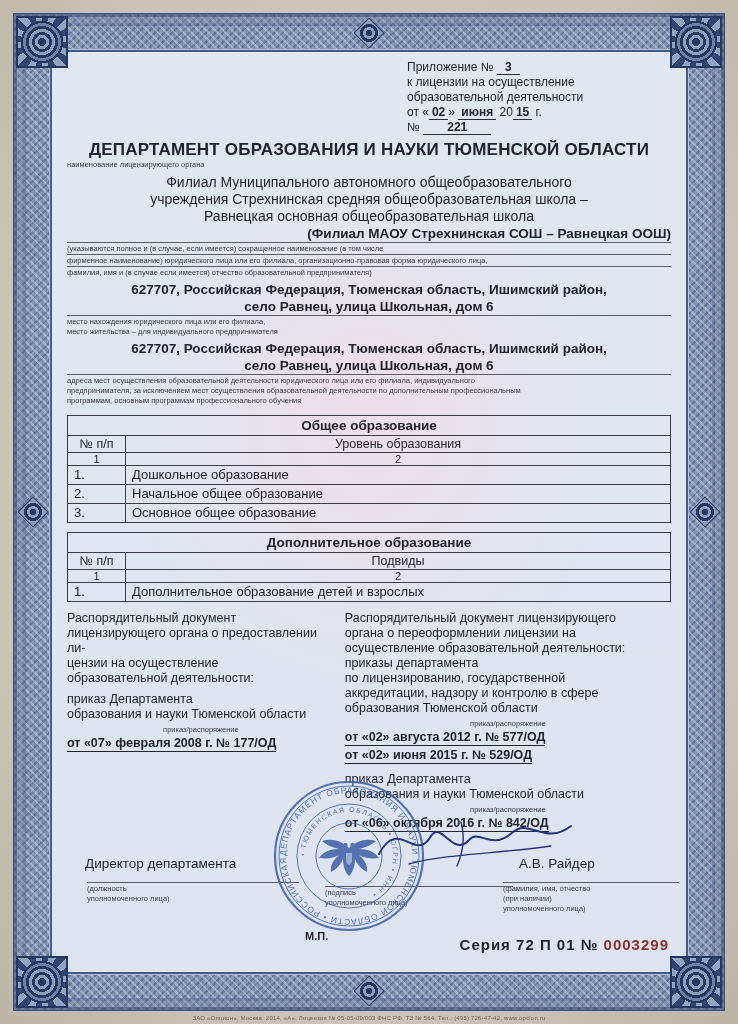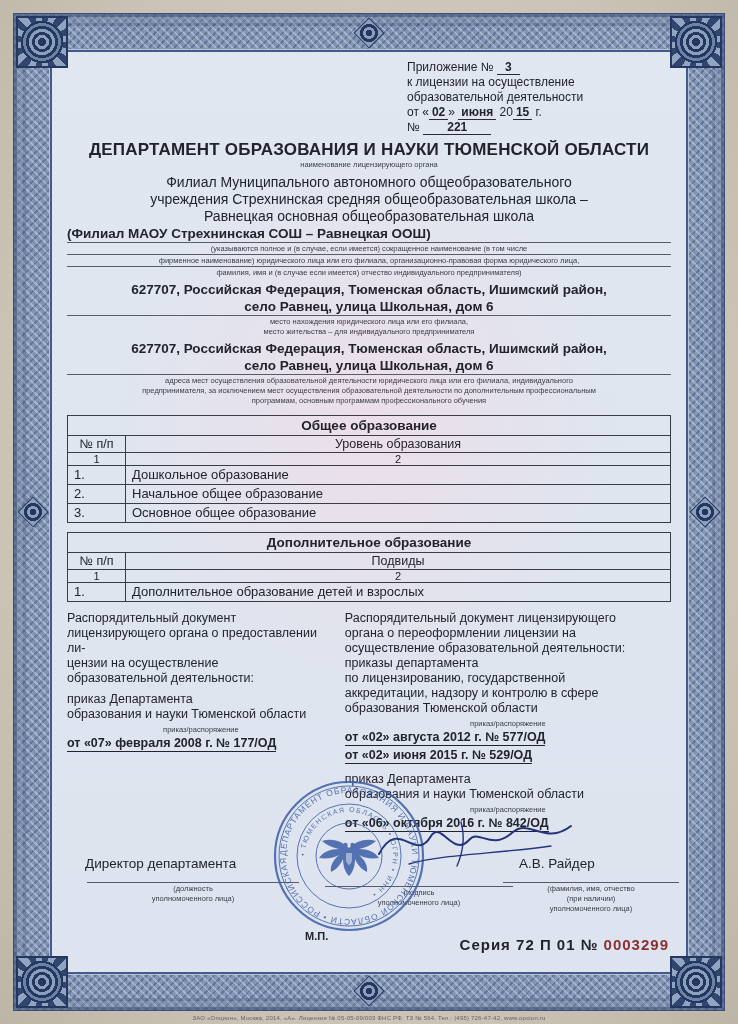--- a/index.html
+++ b/index.html
@@ -54,32 +54,32 @@
     border: 2px solid #44598c;
     outline: 1px solid #b4c1d6;
     background:
       radial-gradient(ellipse 55% 42% at 50% 40%, rgba(243,219,229,.65), rgba(243,219,229,0) 72%),
       linear-gradient(#e0e7f1, #dde4ef);
     padding: 8px 15px;
     overflow: hidden;
   }
 
   .ml { white-space: pre-line; }
-  .caption { font-size: 7.5px; line-height: 10px; color: #3b3b47; text-align: center; }
+  .caption { font-size: 7.5px; line-height: 10px; color: #3b3b47; text-align: left; }
   .rule-above { border-top: 1px solid #5a5a68; padding-top: 1px; }
 
   
   .annex { width: 258px; margin-left: auto; margin-right: 6px; font-size: 12px; line-height: 15px; margin-bottom: 5px; }
   .fill { border-bottom: 1px solid #2a2a33; font-weight: 700; padding: 0 8px; }
   .fill.narrow { padding: 0 3px; }
   .fill.wide { padding: 0 24px; }
 
   .authority-name { font-size: 17px; font-weight: 700; text-align: center; letter-spacing: .2px; margin-top: 2px; }
   .org-name { font-size: 14px; font-weight: 400; text-align: center; line-height: 17px; margin-top: 4px; }
-  .short-name { font-size: 13.5px; font-weight: 700; text-align: left; line-height: 17px; }
+  .short-name { font-size: 13.5px; font-weight: 700; text-align: right; line-height: 17px; }
   .address { font-size: 13.5px; font-weight: 700; text-align: center; line-height: 17px; margin-top: 3px; }
 
   
   table.edu { width: 100%; border-collapse: collapse; margin-top: 9px; }
   table.edu td { border: 1px solid #3c3c49; padding: 1px 6px; }
   .t-title { font-size: 13.5px; font-weight: 700; text-align: center; padding: 2px !important; }
   .t-head { font-size: 12.5px; text-align: center; }
   .t-colno { width: 58px; }
   .t-idx td { font-size: 11px; text-align: center; padding: 0 6px !important; }
   .t-row td { font-size: 13px; line-height: 16px; }
@@ -146,21 +146,21 @@
 
       <div class="authority-name">ДЕПАРТАМЕНТ ОБРАЗОВАНИЯ И НАУКИ ТЮМЕНСКОЙ ОБЛАСТИ</div>
       <div class="caption">наименование лицензирующего органа</div>
 
       <div class="org-name ml">Филиал Муниципального автономного общеобразовательного
 учреждения Стрехнинская средняя общеобразовательная школа –
 Равнецкая основная общеобразовательная школа</div>
       <div class="short-name">(Филиал МАОУ Стрехнинская СОШ – Равнецкая ООШ)</div>
       <div class="caption rule-above">(указываются полное и (в случае, если имеется) сокращенное наименование (в том числе</div>
       <div class="caption rule-above">фирменное наименование) юридического лица или его филиала, организационно-правовая форма юридического лица,</div>
-      <div class="caption rule-above">фамилия, имя и (в случае если имеется) отчество индивидуального предпринимателя)</div>
+      <div class="caption rule-above">фамилия, имя и (в случае если имеется) отчество образовательной предпринимателя)</div>
 
       <div class="address ml">627707, Российская Федерация, Тюменская область, Ишимский район,
 село Равнец, улица Школьная, дом 6</div>
       <div class="caption rule-above">место нахождения юридического лица или его филиала,</div>
       <div class="caption">место жительства – для индивидуального предпринимателя</div>
 
       <div class="address ml">627707, Российская Федерация, Тюменская область, Ишимский район,
 село Равнец, улица Школьная, дом 6</div>
       <div class="caption rule-above ml">адреса мест осуществления образовательной деятельности юридического лица или его филиала, индивидуального
 предпринимателя, за исключением мест осуществления образовательной деятельности по дополнительным профессиональным

